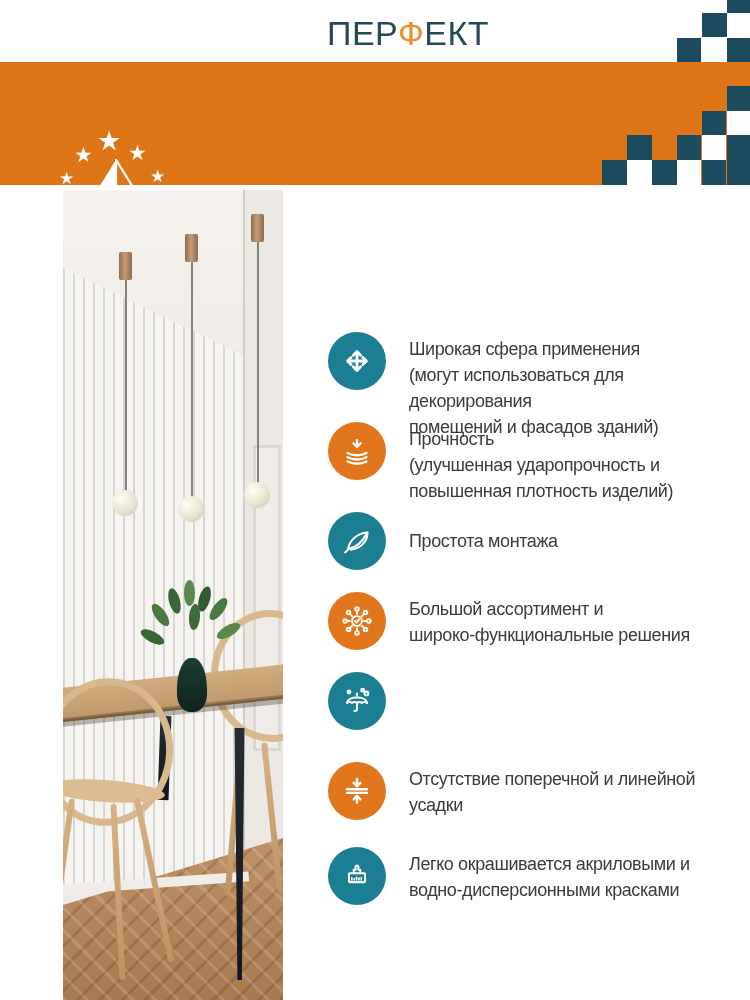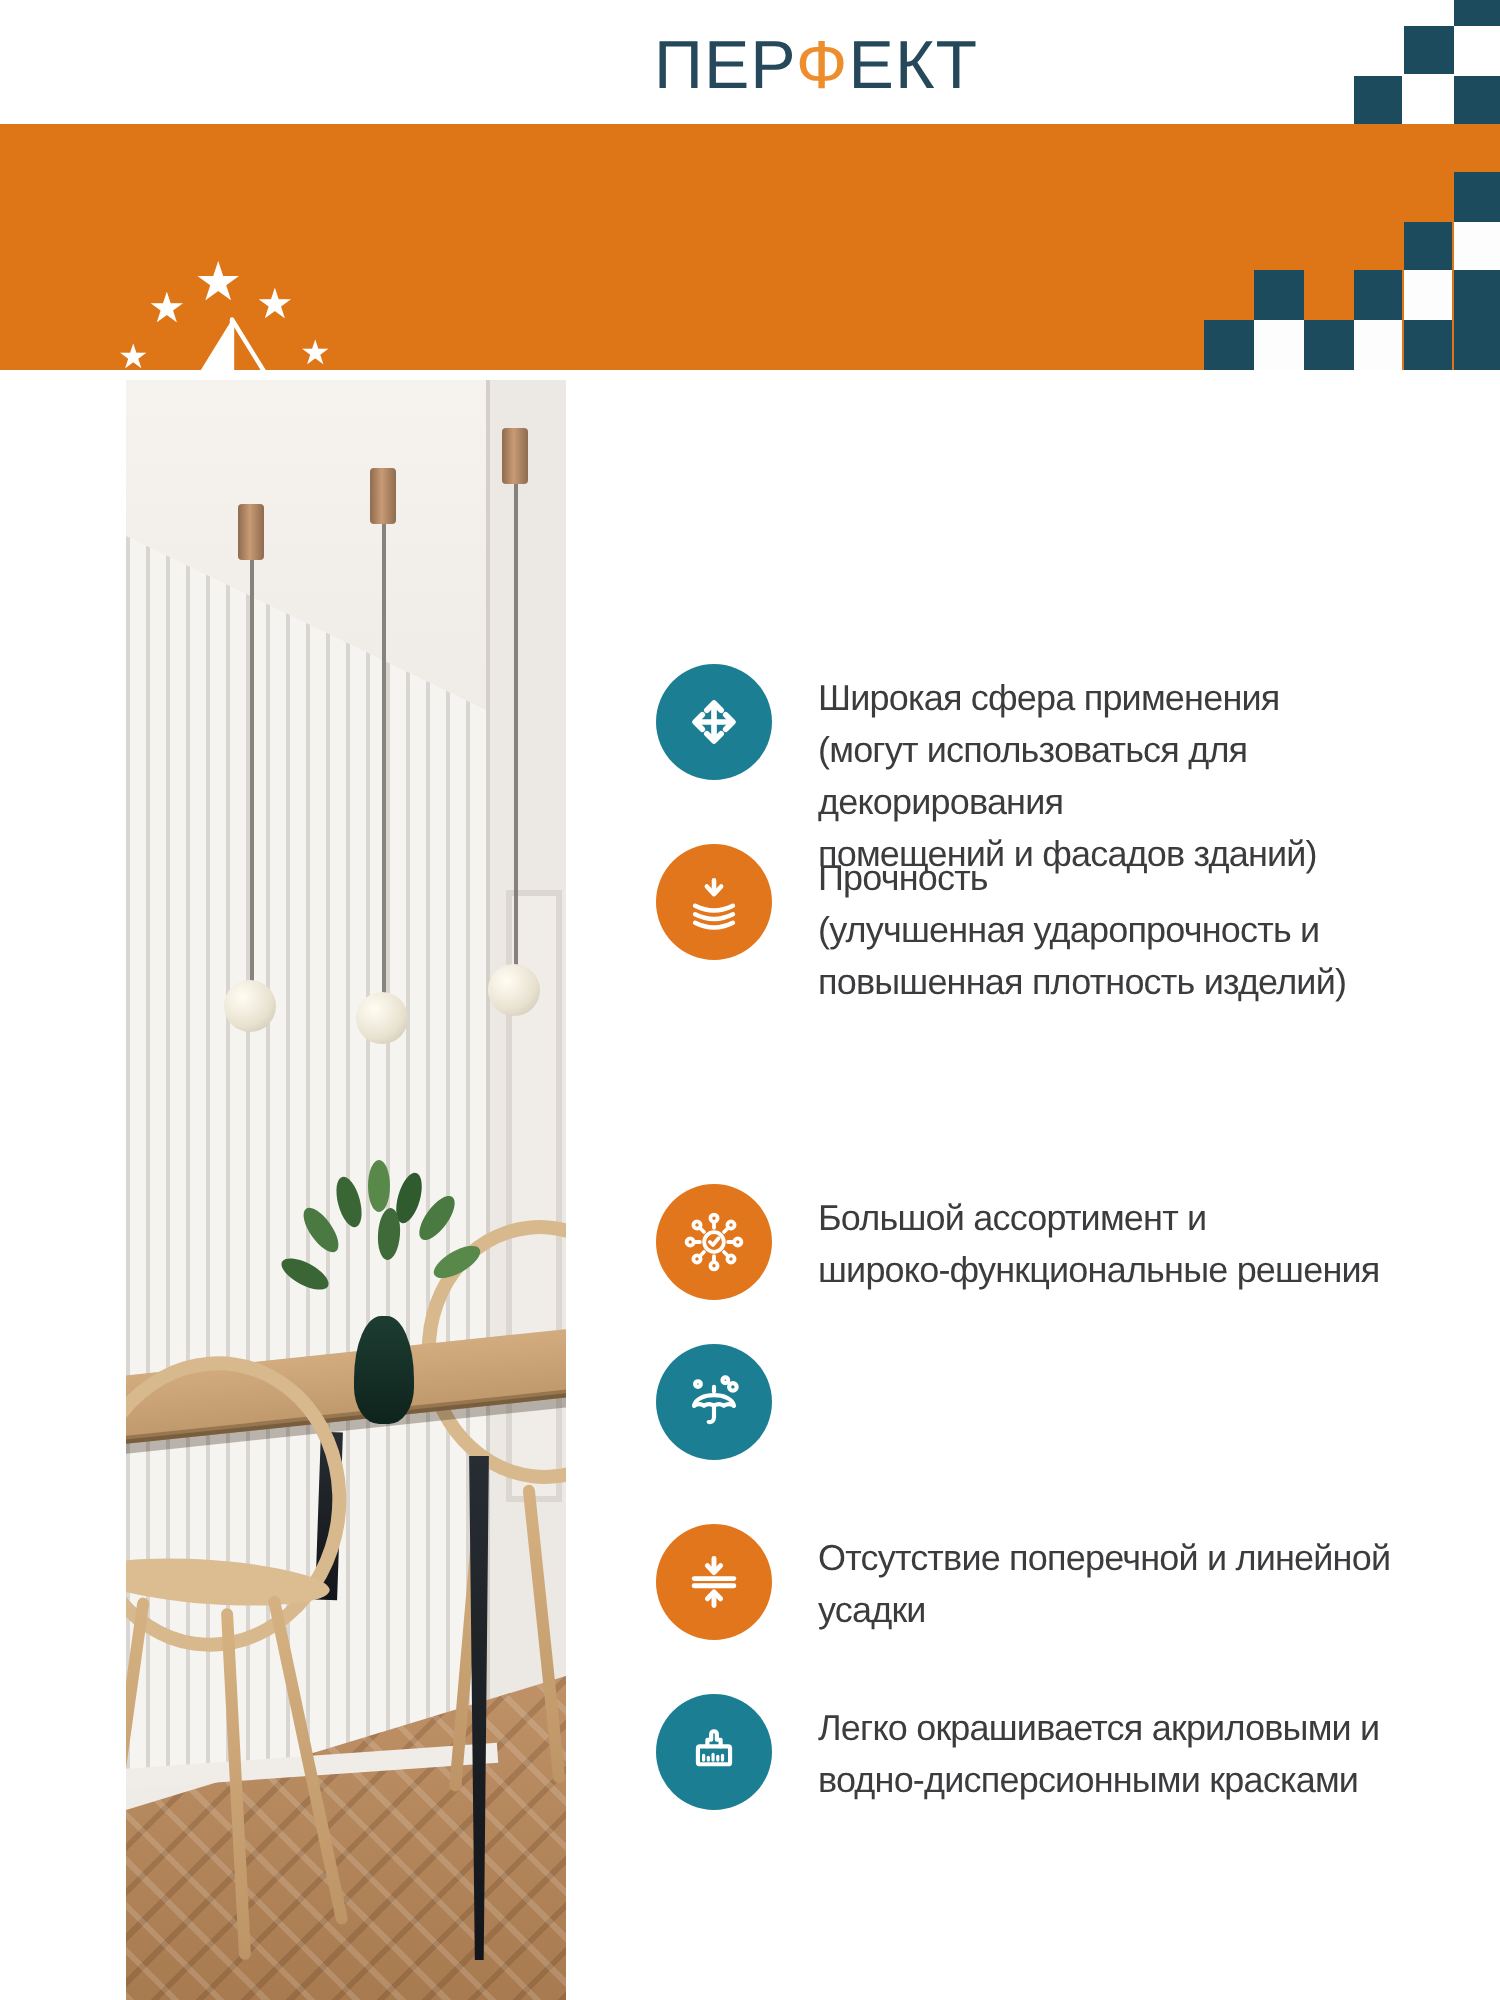--- a/index.html
+++ b/index.html
@@ -189,20 +189,30 @@
           <polyline points="14.2 24.2 18 28 21.8 24.2"></polyline>
         <polyline points="11.8 14.2 8 18 11.8 21.8"></polyline>
           <polyline points="24.2 14.2 28 18 24.2 21.8"></polyline>
       </svg>
     </div>
     <div class="ftext multi">Широкая сфера применения
 (могут использоваться для декорирования
 помещений и фасадов зданий)</div>
   </div>
 
+  <div class="feature" style="top:512px">
+    <div class="fcircle teal">
+      <svg class="icon" width="34" height="34" viewBox="0 0 36 36" fill="none" stroke="#ffffff" stroke-width="2.2" stroke-linecap="round" stroke-linejoin="round">
+        <path d="M8.5 26.5 C10 17 19 9.5 29 9 C29.5 19 21 26 11.5 27.2"></path>
+        <path d="M8.5 26.5 C15 25.5 23 20.5 29 9"></path>
+        <line x1="5.5" y1="30" x2="10.5" y2="25.5"></line>
+      </svg>
+    </div>
+    <div class="ftext one">Простота монтажа</div>
+  </div>
 
   <div class="feature" style="top:592px">
     <div class="fcircle orange">
       <svg class="icon" width="34" height="34" viewBox="0 0 36 36" fill="none" stroke="#ffffff" stroke-width="2" stroke-linecap="round" stroke-linejoin="round">
         <circle cx="18" cy="18" r="5.2"></circle>
           <polyline points="15.8 18 17.4 19.6 20.4 16"></polyline>
         <line x1="25.5" y1="18" x2="28.5" y2="18"></line>
           <circle cx="30.6" cy="18" r="1.9"></circle>
         <line x1="23.3" y1="23.3" x2="25.4" y2="25.4"></line>
           <circle cx="27" cy="27" r="1.9"></circle>

